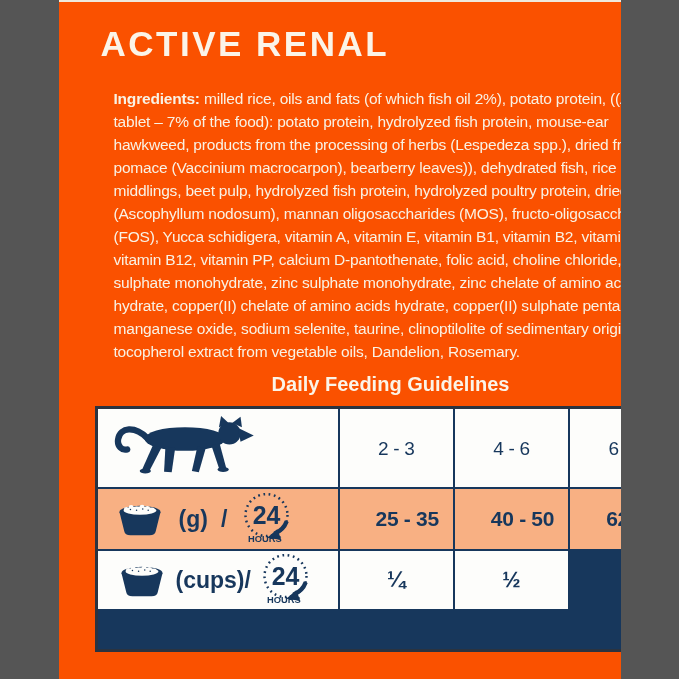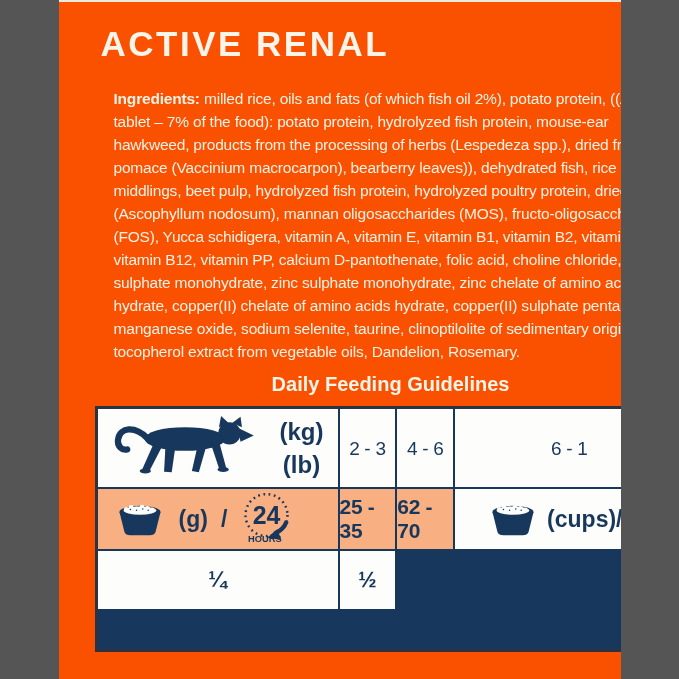--- a/index.html
+++ b/index.html
@@ -11,21 +11,21 @@
   .ingredients{position:absolute;left:38px;top:70px;width:604px;margin:17px;font-size:15.5px;line-height:23px;letter-spacing:-0.2px;color:#F9F2E4;white-space:pre-line;}
   .ingredients strong{font-weight:700;}
   .guidelines-heading{position:absolute;left:36px;top:373px;width:592px;text-align:center;font-size:20px;font-weight:700;color:#FBF4E8;}
   .ftable{position:absolute;left:36px;top:406px;width:592px;background:#17375C;border:3px solid #2A3340;display:grid;grid-template-columns:240px 1fr 1fr 1fr;grid-template-rows:78px 60px 58px 38px;gap:2px;}
   .cell{background:#FDFDFB;display:flex;align-items:center;justify-content:center;color:#17375C;}
   .cell.peach{background:#F8B083;}
   .cell.header-col{justify-content:flex-start;padding-left:16px;}
   .stack{display:flex;flex-direction:column;align-items:center;justify-content:center;}
   .unit-stack{font-size:24px;font-weight:700;line-height:33px;text-align:center;margin-left:auto;margin-right:14px;}
   .wval{font-size:19px;font-weight:400;line-height:31px;letter-spacing:-0.3px;text-align:right;}
-  .gval{font-size:21px;font-weight:700;letter-spacing:-0.3px;}
+  .gval{font-size:21px;font-weight:700;letter-spacing:-0.3px;margin-left:22px;}
   .cupval{font-size:22px;font-weight:700;}
   .row-label{font-size:23px;font-weight:700;}
   .slash{font-size:23px;font-weight:700;}
   .energy-cell{grid-column:1 / -1;font-size:21px;font-weight:700;color:#F14E14;letter-spacing:0.2px;}
   .icon-gap{display:flex;align-items:center;gap:13px;}
   svg text{font-family:"Liberation Sans",sans-serif;}
 </style>
 </head>
 <body>
 
@@ -61,24 +61,20 @@
           <polygon points="178,17 201,28 182,37"></polygon>
           <polygon points="56,42 40,78 50,81 68,46"></polygon>
           <polygon points="74,44 72,80 83,81 88,46"></polygon>
           <polygon points="120,44 112,79 122,81 132,46"></polygon>
           <polygon points="140,42 152,78 162,77 152,40"></polygon>
           <ellipse cx="45" cy="79" rx="8" ry="3.5"></ellipse>
           <ellipse cx="157" cy="77" rx="8" ry="3.5"></ellipse>
         </g>
         <path d="M48,32 C30,14 9,16 6,33 C4,44 12,50 19,48" fill="none" stroke="#17375C" stroke-width="9" stroke-linecap="round"></path>
       </svg>
-      <div class="unit-stack">
-        <div>(kg)</div>
-        <div>(lb)</div>
-      </div>
     </div>
     <div class="cell">
       <div class="stack">
         <span class="wval">2 - 3</span>
       </div>
     </div>
     <div class="cell">
       <div class="stack">
         <span class="wval">4 - 6</span>
       </div>
@@ -116,24 +112,27 @@
         <path d="M60,39 A27 27 0 0 1 44,55" fill="none" stroke="#17375C" stroke-width="5.5"></path>
         <polygon points="48,49 53,63 35,60" fill="#17375C"></polygon>
         <text x="34" y="42" font-size="32" font-weight="bold" text-anchor="middle" fill="#17375C">24</text>
         <text x="32" y="66" font-size="12" font-weight="bold" text-anchor="middle" fill="#17375C">HOURS</text>
       </svg>
     </div>
     <div class="cell peach">
         <span class="gval">25 - 35</span>
       </div>
     <div class="cell peach">
+        <span class="gval">40 - 50</span>
+      </div>
+    <div class="cell peach">
         <span class="gval">62 - 70</span>
       </div>
 
-    <div class="cell header-col icon-gap" style="gap:8px;padding-left:32px;">
+    <div class="cell header-col icon-gap" style="gap:8px;padding-left:18px;">
       <svg width="52" height="37" viewBox="0 0 76 54">
         <path d="M8,16 L68,16 L61,44 Q60,50 52,50 L24,50 Q16,50 15,44 Z" fill="#17375C"></path>
         <ellipse cx="38" cy="16" rx="30" ry="9" fill="#17375C"></ellipse>
         <ellipse cx="38" cy="14" rx="24" ry="6" fill="#FDFDFB"></ellipse>
         <g fill="#FDFDFB">
           <circle cx="18" cy="12.5" r="3.6"></circle>
             <circle cx="25" cy="9.5" r="3.6"></circle>
             <circle cx="33" cy="11.5" r="3.6"></circle>
           <circle cx="41" cy="9" r="3.6"></circle>
             <circle cx="49" cy="11" r="3.6"></circle>

